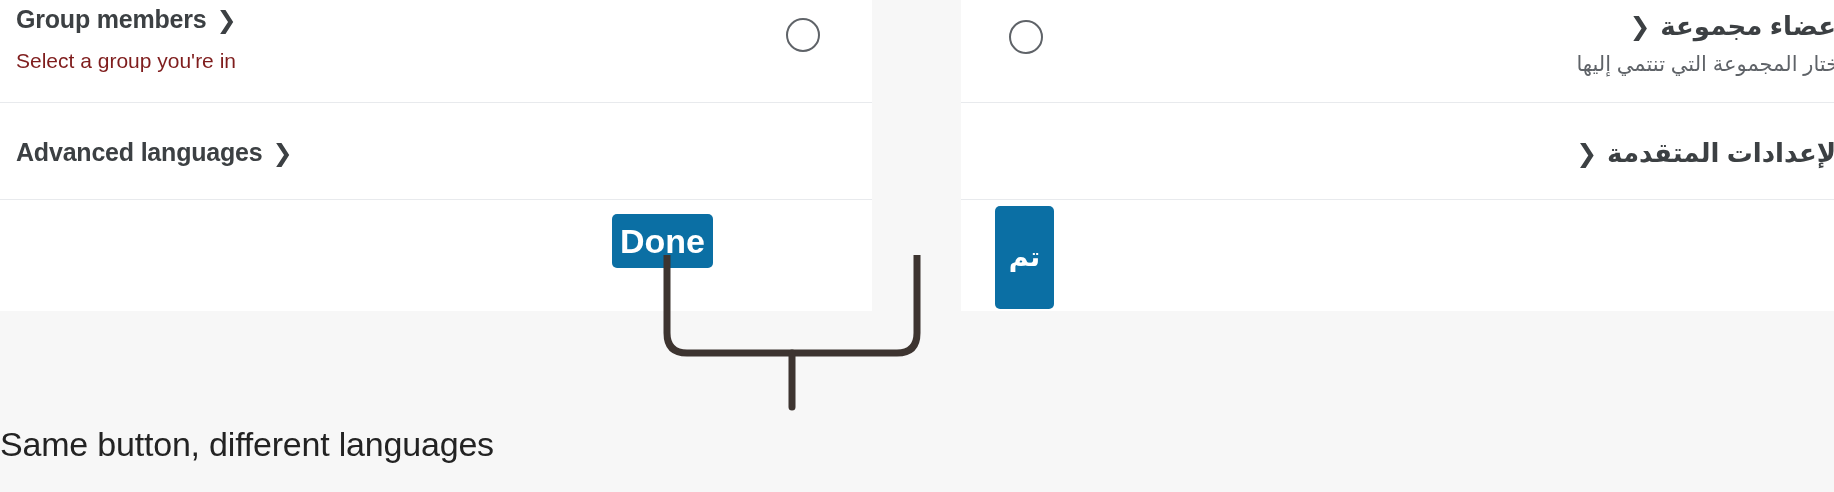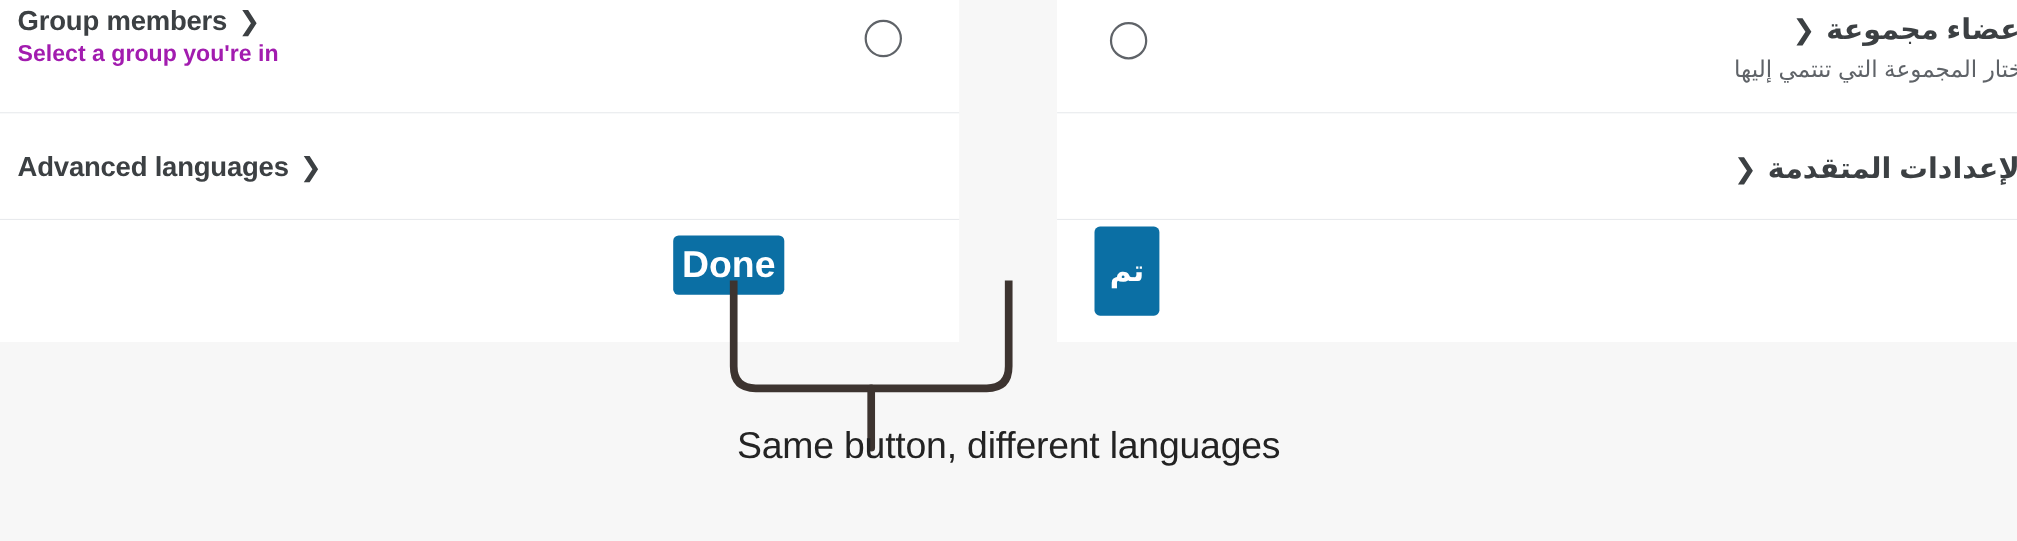--- a/index.html
+++ b/index.html
@@ -70,24 +70,24 @@
     display: inline-block;
     font-weight: bold;
     font-size: 24px;
     color: #3c4043;
     margin-left: 10px;
     vertical-align: baseline;
   }
 
   .row-sub {
     font-size: 21px;
-    font-weight: bold;
-    color: #a21caf;
+    font-weight: normal;
+    color: #7f1d1d;
     line-height: 1.3;
-    margin-top: 0;
+    margin-top: 12px;
     white-space: nowrap;
   }
 
   .radio-circle {
     position: absolute;
     width: 34px;
     height: 34px;
     border: 2px solid #5f6368;
     border-radius: 50%;
     background: transparent;
@@ -178,44 +178,43 @@
     height: 97px;
   }
 
   #panel-rtl .row-actions {
     height: 110px;
     padding: 0;
   }
 
   #btn-done-rtl {
     width: 59px;
-    height: 81px;
+    height: 103px;
     left: 34px;
     top: 6px;
     font-size: 27px;
     line-height: 81px;
     direction: rtl;
   }
 
   
   #bracket {
     position: absolute;
     left: 600px;
     top: 255px;
     width: 420px;
     height: 160px;
     pointer-events: none;
   }
 
   #caption {
     position: absolute;
     left: 0;
-    top: 386px;
+    top: 425px;
     width: 1834px;
-    text-align: center;
     font-size: 34px;
     color: #232323;
     letter-spacing: -0.2px;
   }
   #caption-text { display: inline-block; }
 </style>
 </head>
 <body>
 
 <div id="stage">

